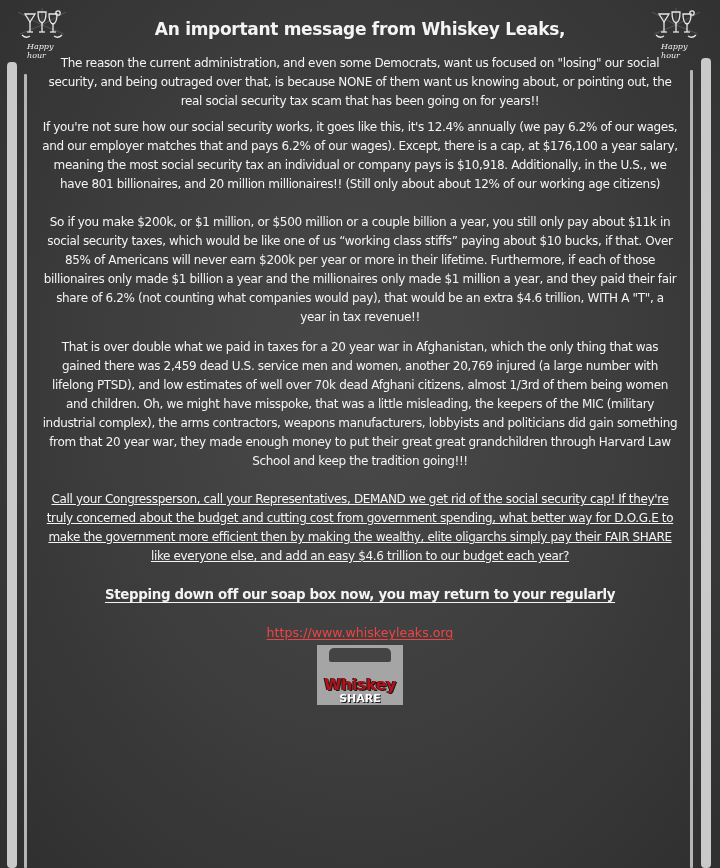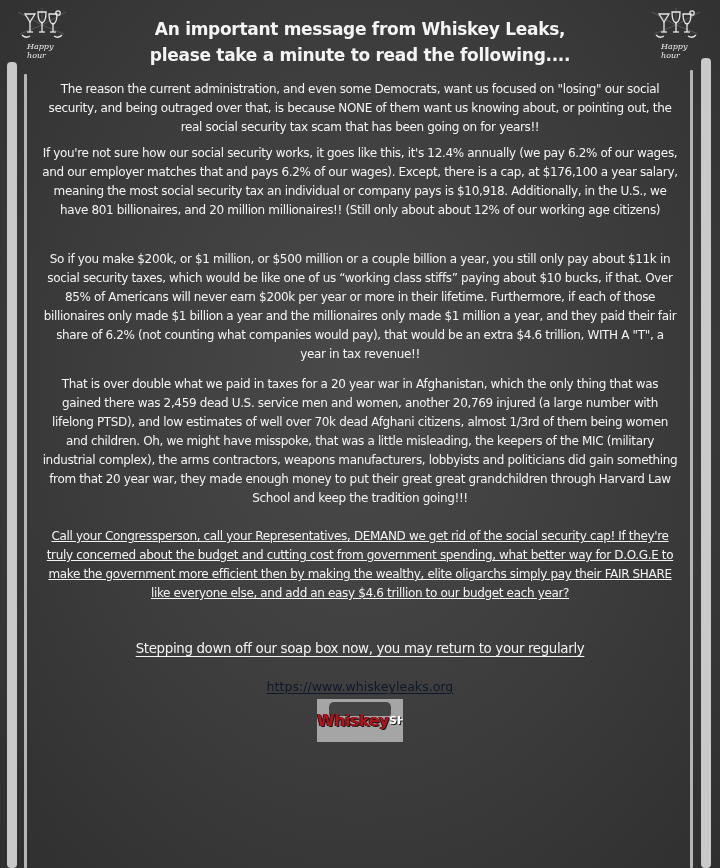--- a/index.html
+++ b/index.html
@@ -41,37 +41,37 @@
       font-size: 17px; line-height: 26px; letter-spacing: -0.3px;
       text-underline-offset: 3px;
     }
     .headline div { white-space: nowrap; }
     .para {
       font-family: "DejaVu Sans", sans-serif; font-size: 12px; line-height: 19px;
       letter-spacing: -0.35px; padding: 0 4px;
     }
     .para.p1 { margin-top: 12px; }
     .para.p2 { margin-top: 7px; }
-    .para.p3 { margin-top: 30px; }
+    .para.p3 { margin-top: 19px; }
     .para.p4 { margin-top: 11px; }
     .para.p5 { margin-top: 19px; text-decoration: underline; }
     .closing {
-      margin-top: 36px;
-      font-family: "DejaVu Sans", sans-serif; font-weight: normal;
+      margin-top: 19px;
+      font-family: "DejaVu Sans", sans-serif; font-weight: bold;
       font-size: 13.4px; line-height: 20px; letter-spacing: -0.35px;
       text-decoration: underline; text-underline-offset: 3px;
     }
     .website {
       display: inline-block; margin-top: 20px;
-      font-size: 12.6px; line-height: 16px; color: #0f172a;
+      font-size: 12.6px; line-height: 16px; color: #ef4444;
       text-decoration: underline; text-underline-offset: 2px;
     }
     .logo {
-      margin: 4px auto 0; width: 86px; height: 43px; background: #a5a5a5;
-      display: flex; align-items: center; justify-content: flex-start;
+      margin: 4px auto 0; width: 86px; height: 60px; background: #a5a5a5;
+      display: flex; flex-direction: column; align-items: center; justify-content: flex-end;
       position: relative; overflow: hidden;
     }
     .logo .logo-top {
       font-family: "DejaVu Sans", sans-serif; font-weight: bold; font-size: 16px; line-height: 17px;
       color: #b3121b; text-shadow: 1px 1px 0 #1a1a1a, -1px 0 0 #1a1a1a; letter-spacing: -0.5px;
     }
     .logo .logo-bottom {
       font-family: "DejaVu Sans", sans-serif; font-weight: bold; font-size: 11px; line-height: 12px;
       color: #ffffff; text-shadow: 1px 1px 0 #1a1a1a;
     }
@@ -135,21 +135,20 @@
     <circle cx="42" cy="5" r="2.2"></circle>
     <path d="M6 27 Q10 31 14 28"></path>
       <path d="M38 28 Q42 31 46 27"></path>
   </svg>
   <div class="badge-text">Happy hour</div>
 </div>
 
 <main class="content">
   <h1 class="headline">
     <div>An important message from Whiskey Leaks,</div>
-    <div>please take a minute to read the following....</div>
   </h1>
 
   <p class="para p1">The reason the current administration, and even some Democrats, want us focused on "losing" our social security, and being outraged over that, is because NONE of them want us knowing about, or pointing out, the real social security tax scam that has been going on for years!!</p>
   <p class="para p2">If you're not sure how our social security works, it goes like this, it's 12.4%  annually (we pay 6.2% of our wages, and our employer matches that and pays 6.2% of our wages). Except, there is a cap, at $176,100 a year salary, meaning the most social security tax an individual or company pays is $10,918.  Additionally, in the U.S., we have 801 billionaires, and 20 million millionaires!! (Still only about about 12% of our working age citizens)</p>
   <p class="para p3">So if you make $200k, or $1 million, or $500 million or a couple billion a year, you still only pay about $11k in social security taxes, which would be like one of us “working class stiffs” paying about  $10 bucks, if that.  Over 85% of Americans will never earn $200k per year or more in their lifetime.  Furthermore, if each of those billionaires only made $1 billion a year and the millionaires only made $1 million a year, and they paid their fair share of 6.2% (not counting what companies would pay), that would be an extra $4.6 trillion, WITH A "T", a year in tax revenue!!</p>
   <p class="para p4">That is over double what we paid in taxes for a 20 year war in Afghanistan, which the only thing that was gained there was 2,459 dead U.S. service men and women, another 20,769 injured (a large number with lifelong PTSD), and low estimates of well over 70k dead Afghani citizens,  almost 1/3rd of them being women and children.  Oh, we might have misspoke, that was a little misleading, the keepers of the MIC (military industrial complex), the arms contractors, weapons manufacturers, lobbyists and politicians did gain something from that 20 year war, they made enough money to put their great great grandchildren through Harvard Law School and keep the tradition going!!!</p>
   <p class="para p5">Call your Congressperson, call your Representatives, DEMAND we get rid of the social security cap!  If they're truly concerned about the budget and cutting cost from government spending, what better way for D.O.G.E to make the government more efficient then by making the wealthy, elite oligarchs simply pay their FAIR SHARE like everyone else, and add an easy $4.6 trillion to our budget each year?</p>
 
   <div class="closing">
     <div>Stepping down off our soap box now, you may return to your regularly</div>

